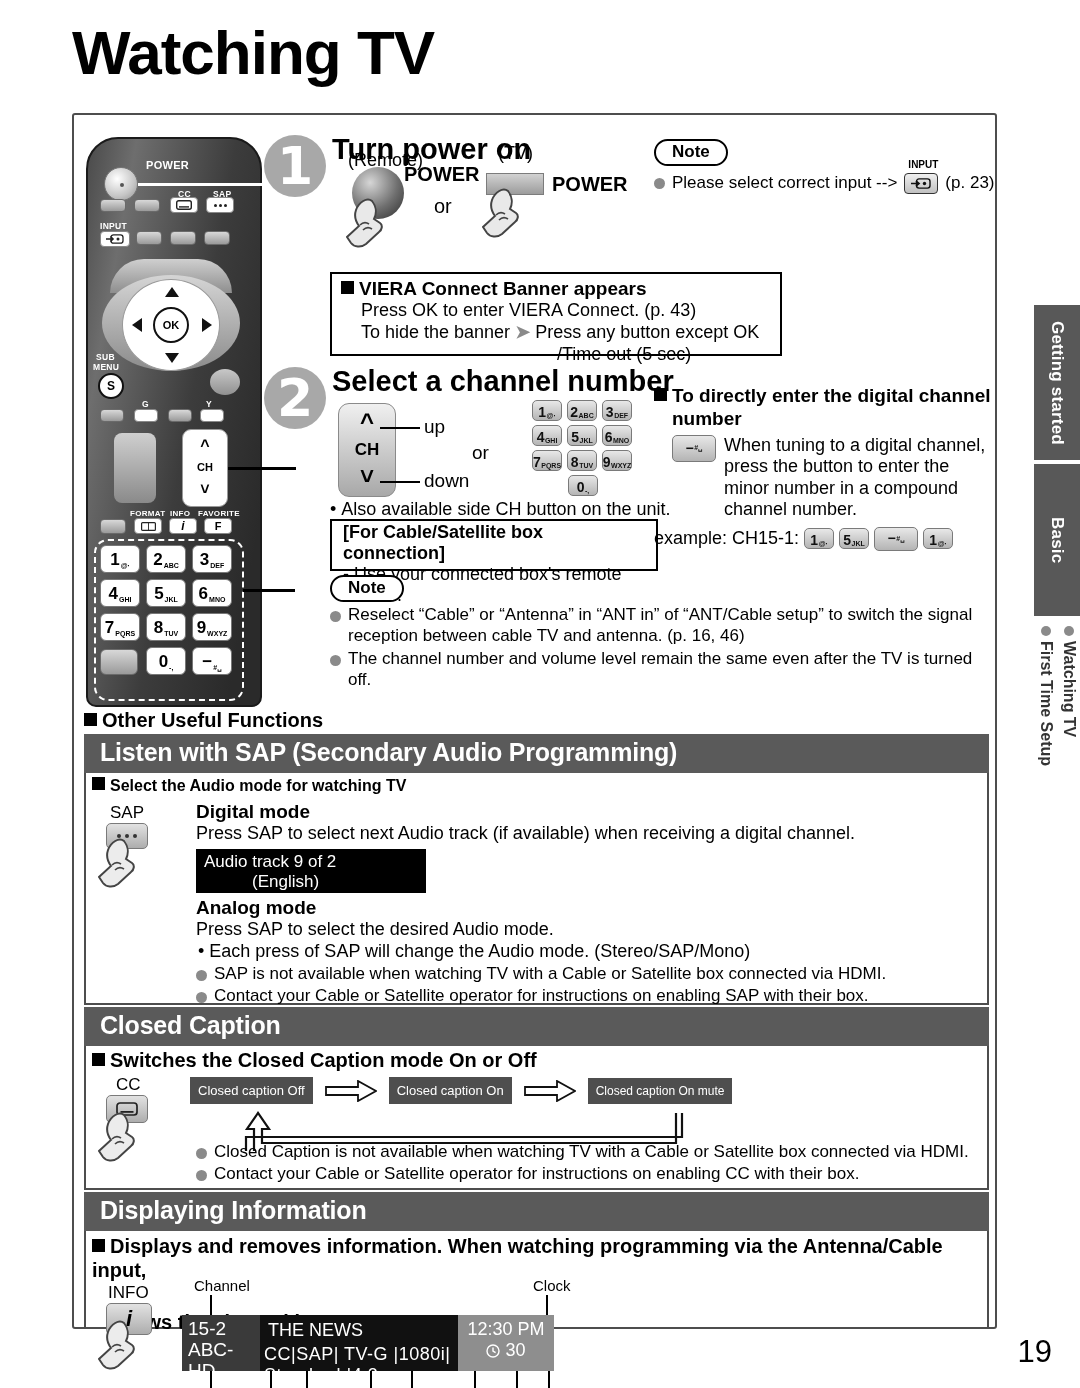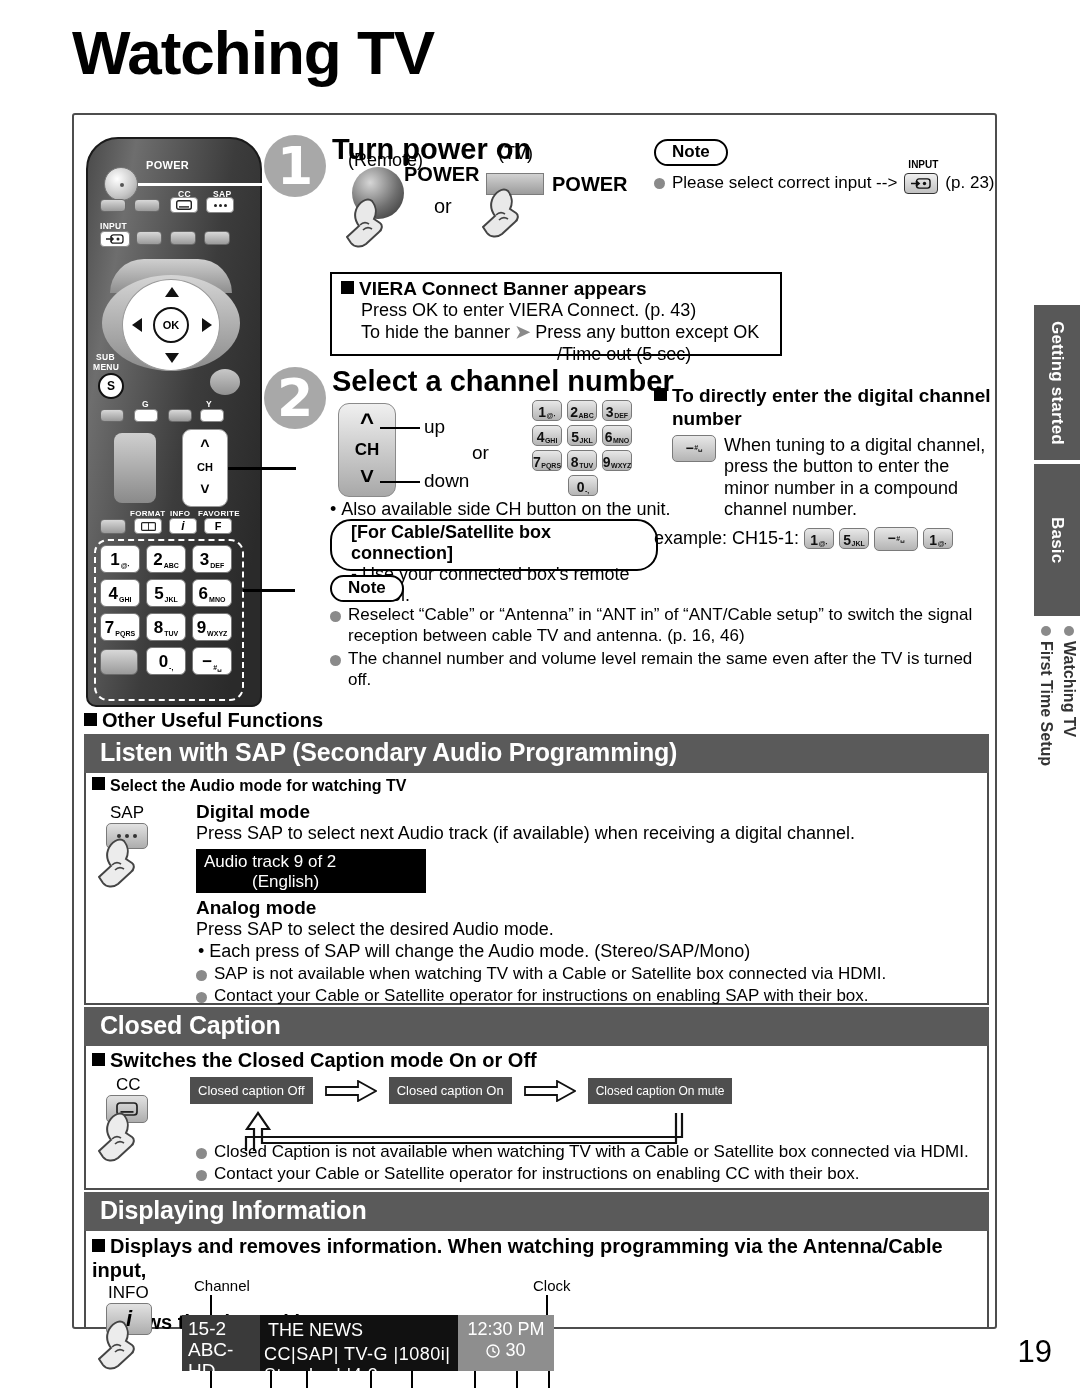--- a/index.html
+++ b/index.html
@@ -567,21 +567,21 @@
             <span class="kb">0</span>
             <span class="ks">-,</span>
           </span>
       </div>
     </div>
 
     <div style="position:absolute;left:256px;top:384px;font-size:18px;">
       <span style="margin-right:5px;">•</span><span>Also available side CH button on the unit.</span>
     </div>
 
-    <div class="box" style="position:absolute;left:256px;top:404px;width:328px;height:52px;padding:1px 19px;border-radius:21px;">
+    <div class="box" style="position:absolute;left:256px;top:404px;width:328px;height:52px;padding:1px 11px;">
       <div style="font-size:18px;font-weight:bold;">[For Cable/Satellite box connection]</div>
       <div style="font-size:18px;">- Use your connected box's remote control.</div>
     </div>
 
     <div style="position:absolute;left:580px;top:270px;width:344px;">
       <div style="font-size:19px;font-weight:bold;line-height:1.2;">
         <span class="sq-bullet"></span><span>To directly enter the digital channel</span>
         <div style="padding-left:18px;">number</div>
       </div>
       <div style="display:flex;gap:8px;margin-top:4px;padding-left:18px;">

